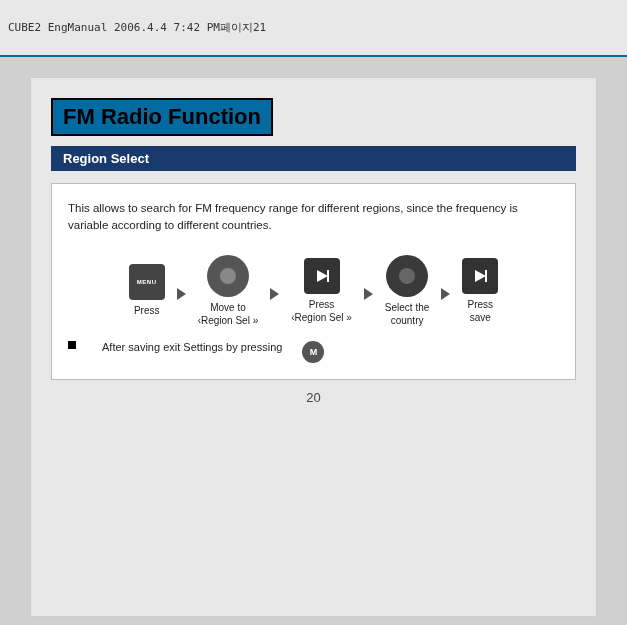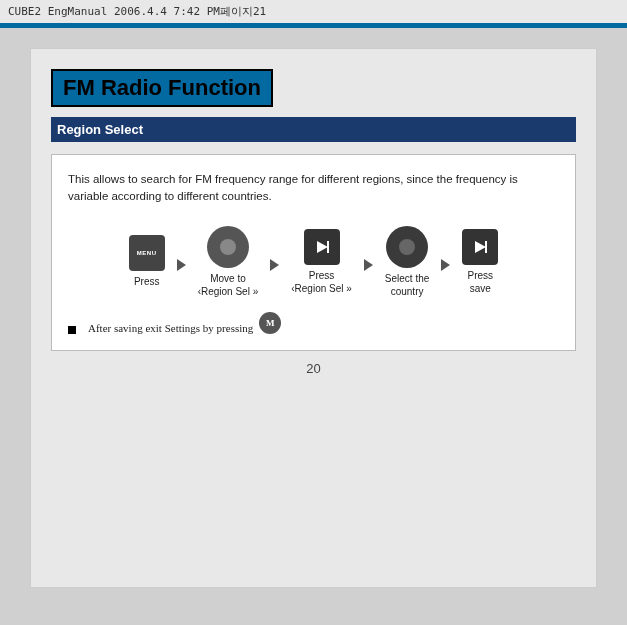--- a/index.html
+++ b/index.html
@@ -8,22 +8,22 @@
       height: 625px;
       background: #d0d0d0;
       font-family: Arial, sans-serif;
       font-size: 12px;
       overflow: hidden;
       position: relative;
     }
 
     .header-bar {
       background: #e8e8e8;
-      border-bottom: 5px solid #0369a1;
-      padding: 4px 8px;
+      border-bottom: 2px solid #0369a1;
+      padding: 20px 8px;
       font-size: 11px;
       color: #333;
       font-family: monospace;
     }
 
     .page-container {
       margin: 20px 30px;
       background: #e8e8e8;
       border: 1px solid #ccc;
       padding: 20px;
@@ -38,21 +38,21 @@
       background: #0369a1;
       display: inline-block;
       padding: 4px 10px;
       border: 2px solid #000;
       margin-bottom: 10px;
     }
 
     .section-header {
       background: #1a3a6e;
       color: #fff;
-      padding: 5px 6px;
+      padding: 5px 12px;
       font-size: 13px;
       font-weight: bold;
       margin-bottom: 12px;
     }
 
     .content-box {
       background: #fff;
       border: 1px solid #bbb;
       padding: 16px;
       margin-bottom: 10px;
@@ -169,25 +169,24 @@
 
     .standard-notes {
       font-size: 11px;
       color: #222;
       line-height: 1.8;
       margin-bottom: 14px;
     }
 
     .after-note {
       display: flex;
-      align-items: flex-end;
+      align-items: flex-start;
       font-size: 11px;
       color: #222;
-      gap: 6px;
-      font-family: Liberation Serif, serif;
+      gap: 20px;
     }
 
     .m-button-inline {
       width: 22px;
       height: 22px;
       background: #555;
       border-radius: 50%;
       display: inline-flex;
       align-items: center;
       justify-content: center;

